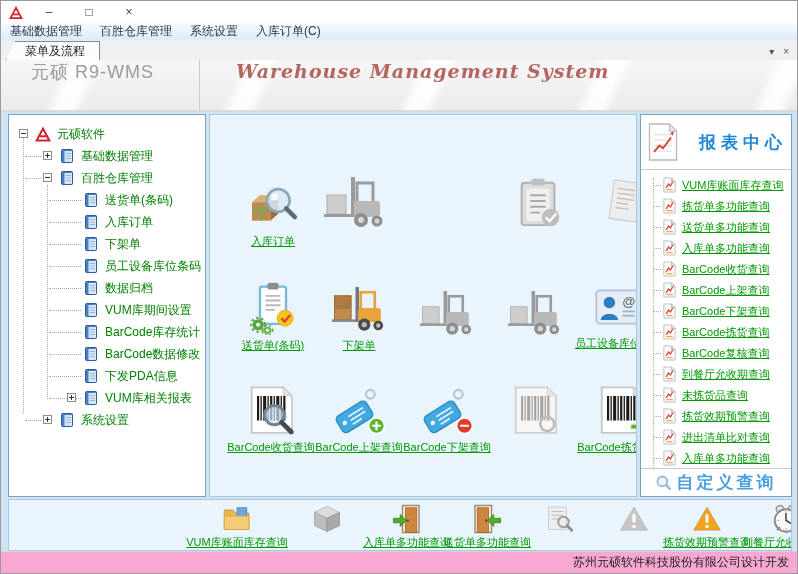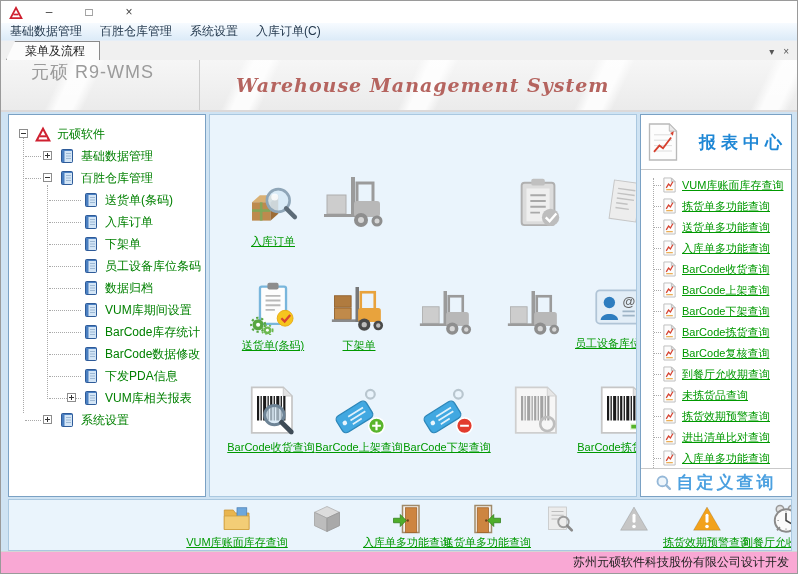--- a/index.html
+++ b/index.html
@@ -20,21 +20,21 @@
   .tabbar{height:19px;background:#f0f0f0;border-bottom:1px solid #9a9a9a;display:flex;align-items:flex-end;position:relative}
   .tab{margin-left:5px;height:18px;padding:0 14px 0 18px;background:#fcfcfc;border:1px solid #8a8a8a;border-bottom:none;display:flex;align-items:center;clip-path:polygon(9px 0,100% 0,100% 100%,0 100%);color:#222}
   .tab-tools{margin-left:auto;display:flex;align-items:center;gap:9px;padding:0 8px 3px 0;color:#555}
   .tt{font-size:10px;line-height:10px}
 
   
   .content{position:absolute;top:59px;left:0;right:0;bottom:22px;background:#cfe3f3}
   .banner{height:50px;background:linear-gradient(#f6f6f6,#ebebeb);background-image:repeating-linear-gradient(115deg,rgba(255,255,255,0) 0 60px,rgba(255,255,255,.85) 70px 85px,rgba(255,255,255,0) 95px 160px),linear-gradient(#f6f6f6,#ebebeb);display:flex;align-items:stretch;border-bottom:2px solid #dcd9d9}
   .banner-left{width:199px;display:flex;padding-left:30px;box-sizing:border-box;border-right:1px solid #cdcdcd}
   .brand{font-size:18px;color:#9b9b9b;letter-spacing:1px}
-  .banner-right{flex:1;display:flex;align-items:center;padding-left:36px}
+  .banner-right{flex:1;display:flex;padding-left:36px}
   .wms-title{font-family:"DejaVu Serif",serif;font-style:italic;font-weight:bold;font-size:19px;color:#b5645f;letter-spacing:1px}
 
   .bodyrow{position:absolute;top:54px;left:7px;right:5px;bottom:54px;display:flex;gap:3px}
 
   
   .tree-panel{width:198px;background:#fff;border:1px solid #7aa1c4;box-sizing:border-box;position:relative;padding-top:8px;overflow:hidden}
   .vg{position:absolute;border-left:1px dotted #a9a9a9}
   .trow{height:22px;position:relative;display:flex;align-items:center}
   .trow .dash{position:absolute;top:11px;border-top:1px dotted #a9a9a9}
   .lvl1 .dash{left:16px;width:16px}

